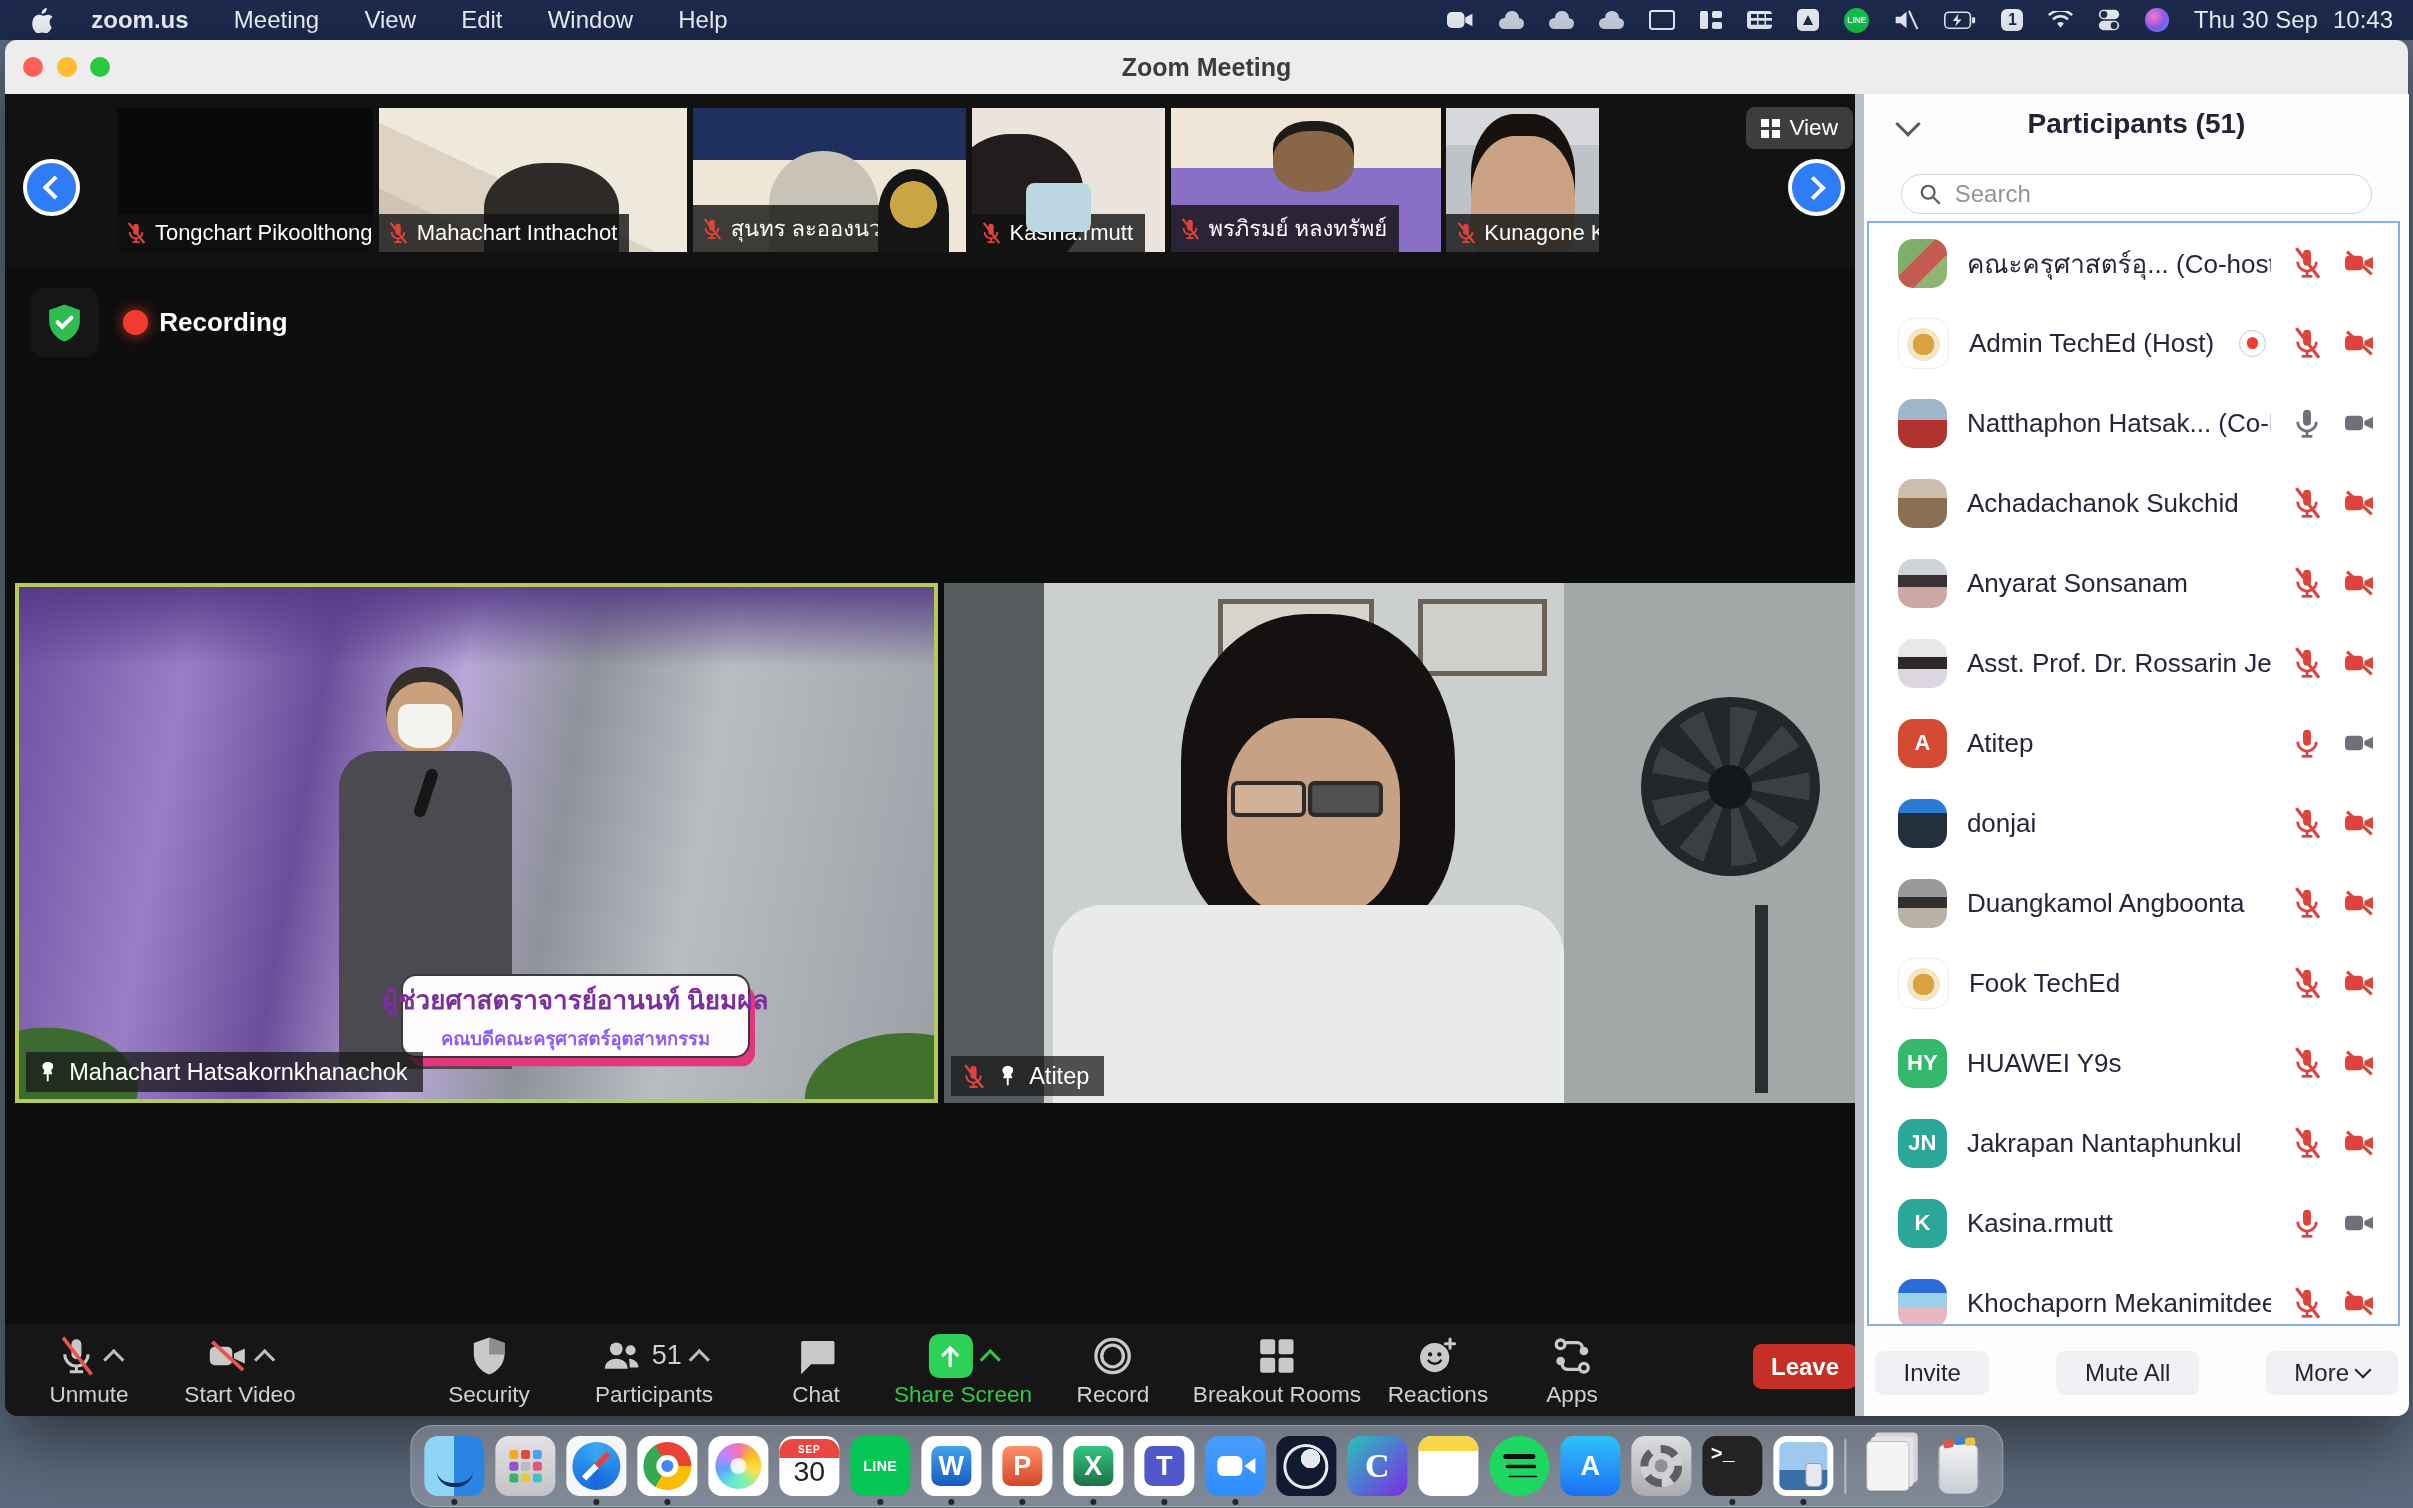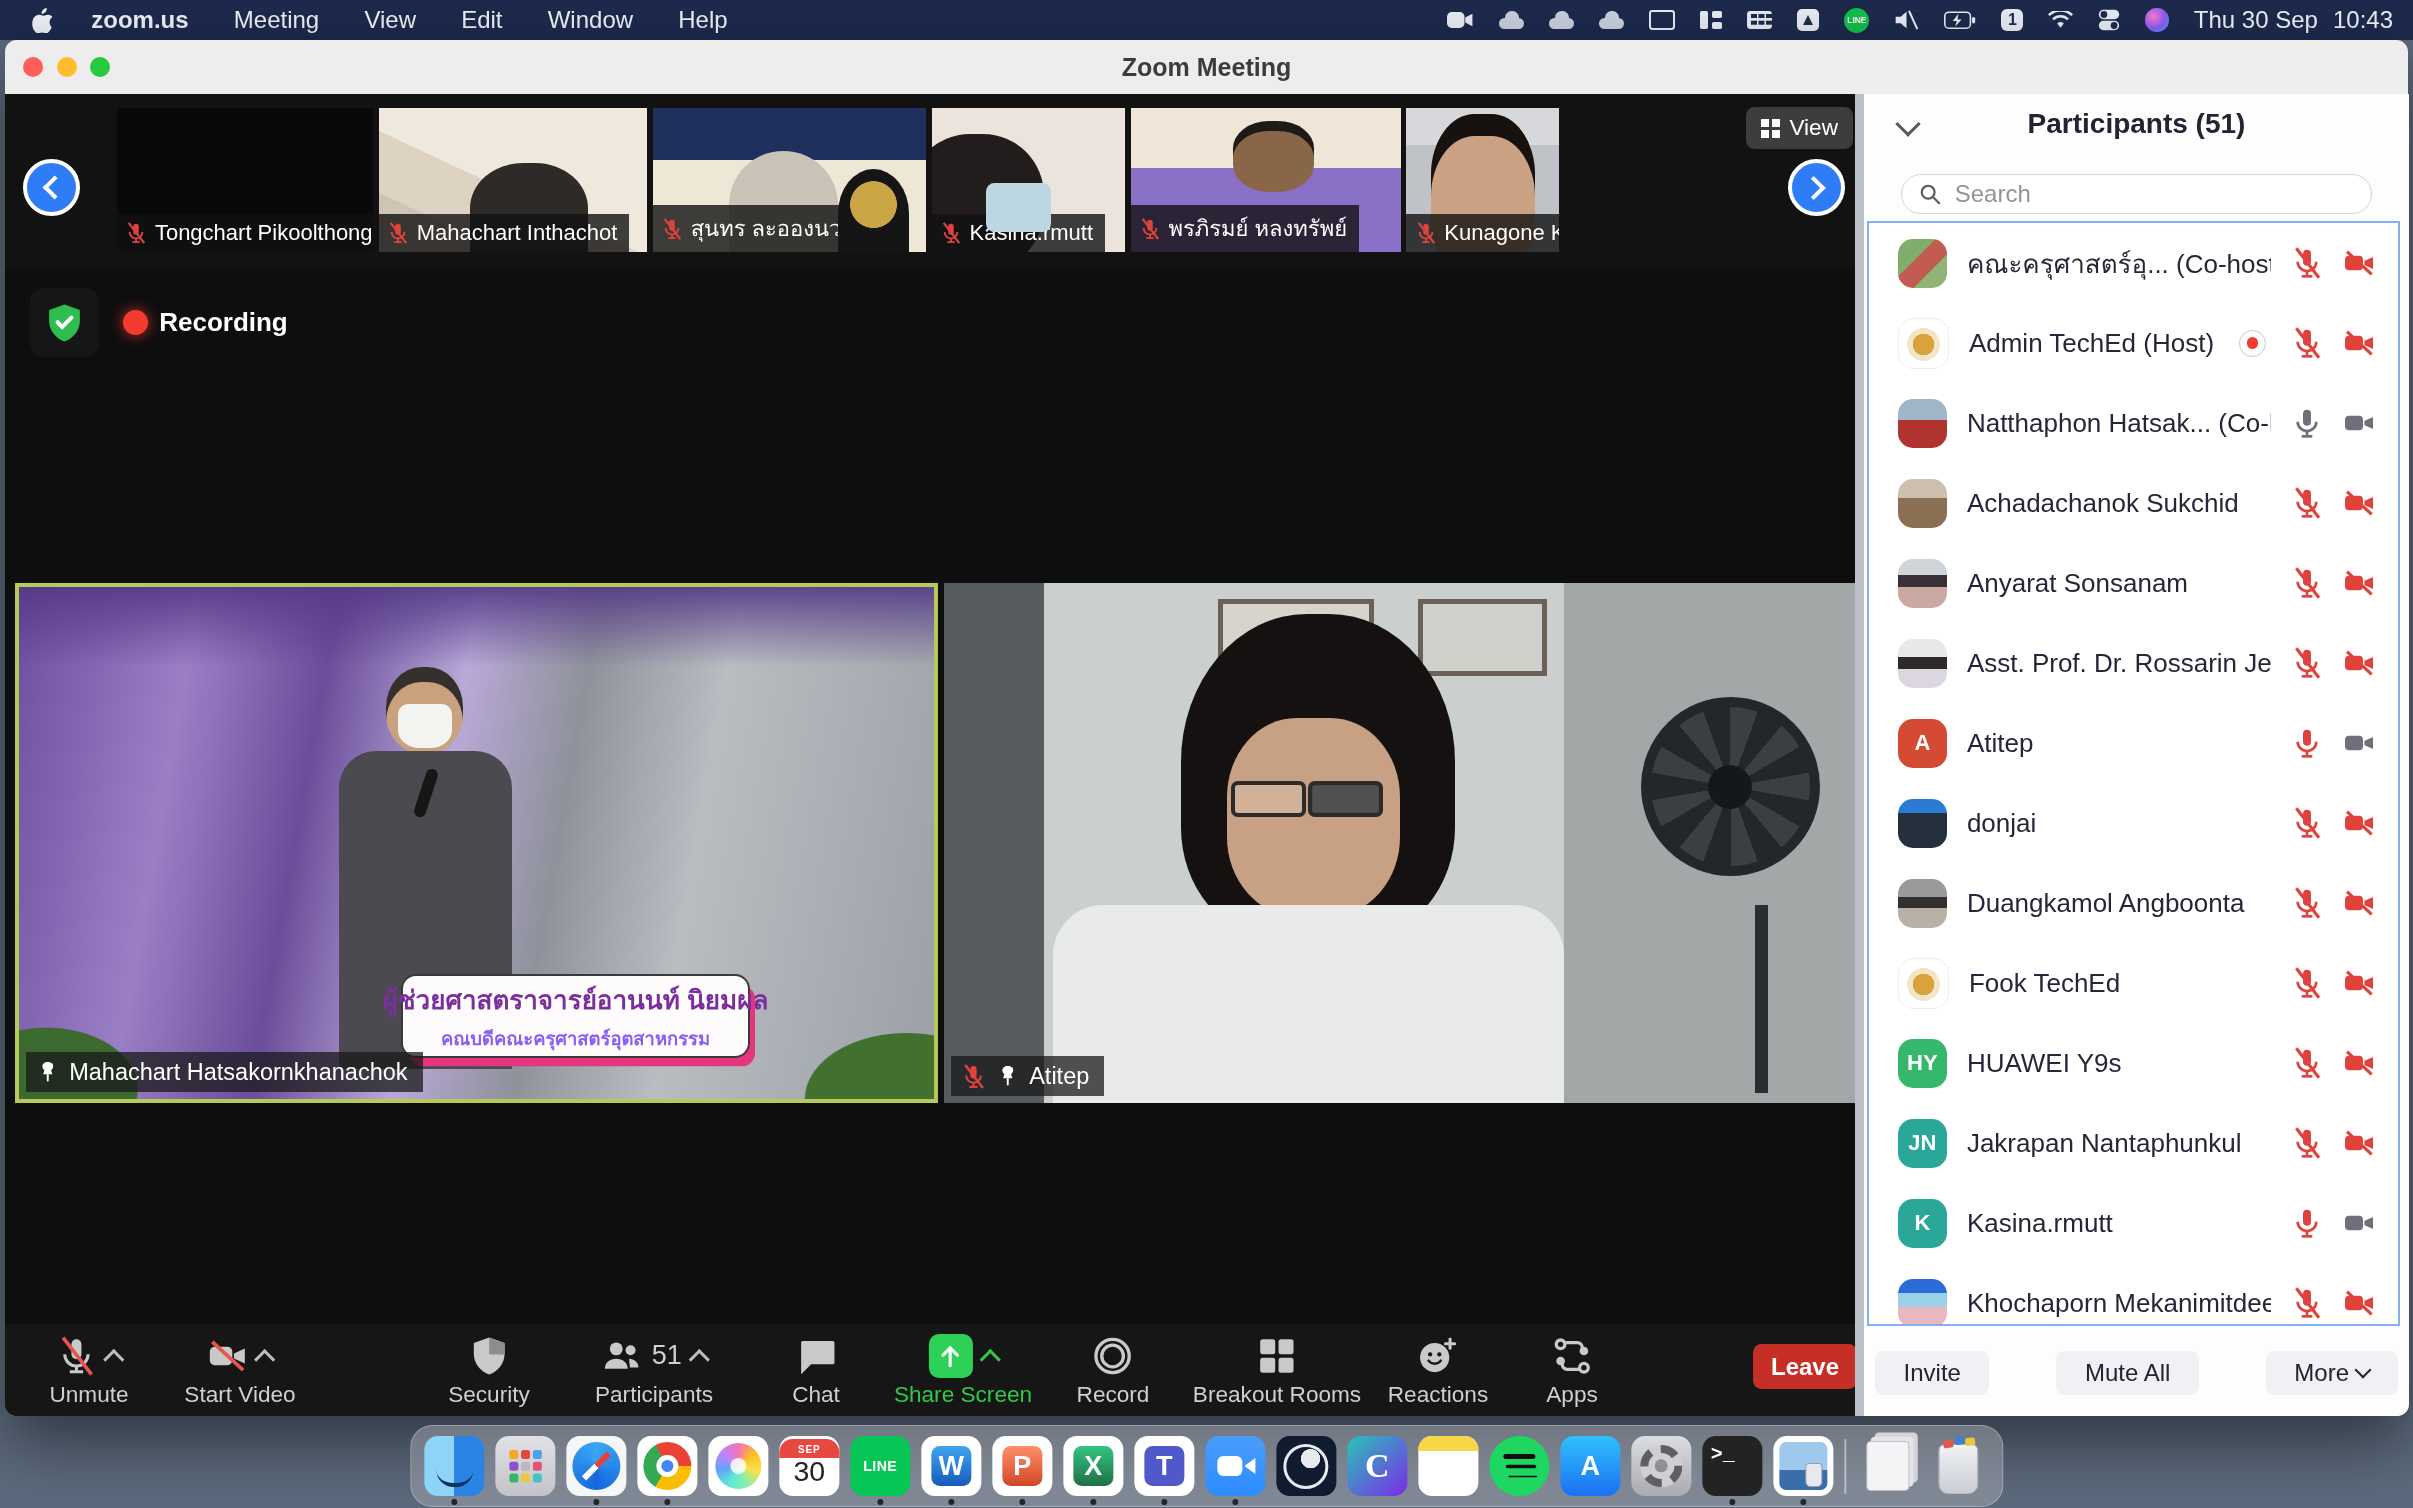--- a/index.html
+++ b/index.html
@@ -342,21 +342,21 @@
       <svg class="mini-mic" viewBox="0 0 24 24" fill="currentColor">
                     <rect x="9" y="2" width="6" height="12" rx="3"></rect>
                     <path d="M5 11a7 7 0 0 0 14 0" fill="none" stroke="currentColor" stroke-width="2"></path>
                     <line x1="12" y1="18" x2="12" y2="22" stroke="currentColor" stroke-width="2"></line>
                     <line x1="8" y1="22" x2="16" y2="22" stroke="currentColor" stroke-width="2"></line>
                     <line x1="4" y1="1" x2="21" y2="23" stroke="currentColor" stroke-width="2.4"></line>
                   </svg>
       <span>Tongchart Pikoolthong</span>
     </div>
   </div>
-              <div class="thumb scene-ceiling" style="width: 268px;">
+              <div class="thumb scene-ceiling" style="width: 308px;">
     <div class="thumb-name">
       <svg class="mini-mic" viewBox="0 0 24 24" fill="currentColor">
                     <rect x="9" y="2" width="6" height="12" rx="3"></rect>
                     <path d="M5 11a7 7 0 0 0 14 0" fill="none" stroke="currentColor" stroke-width="2"></path>
                     <line x1="12" y1="18" x2="12" y2="22" stroke="currentColor" stroke-width="2"></line>
                     <line x1="8" y1="22" x2="16" y2="22" stroke="currentColor" stroke-width="2"></line>
                     <line x1="4" y1="1" x2="21" y2="23" stroke="currentColor" stroke-width="2.4"></line>
                   </svg>
       <span>Mahachart Inthachot</span>
     </div>

